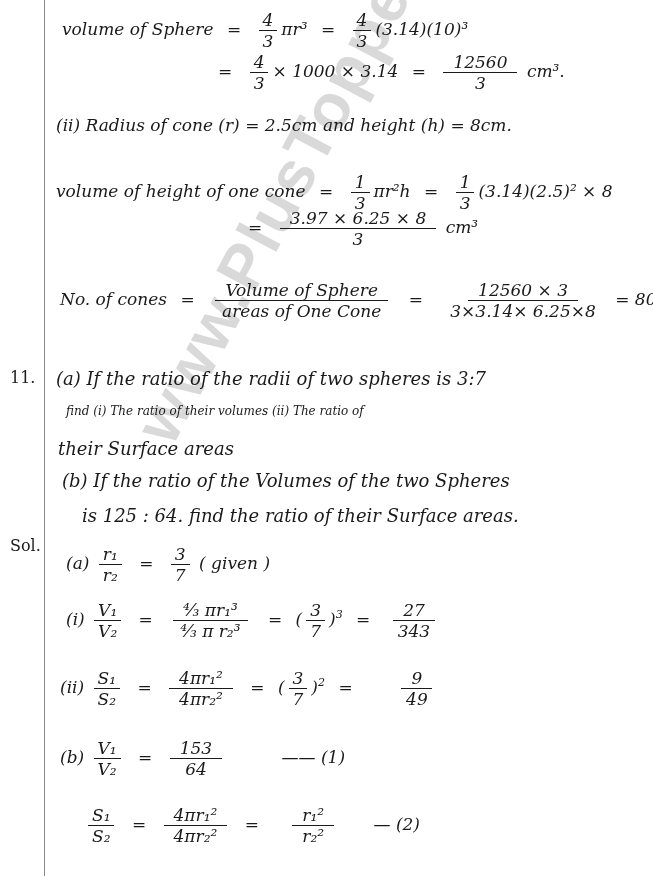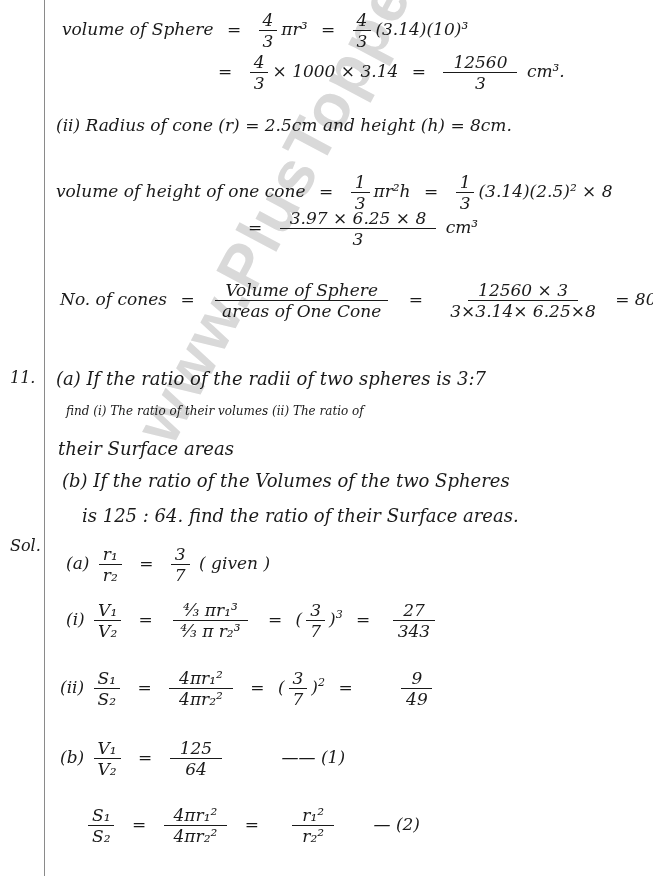--- a/index.html
+++ b/index.html
@@ -8,21 +8,21 @@
   .margin-line { position: absolute; left: 44px; top: 0; width: 1px; height: 876px; background: #8a8a8a; }
   .watermark { position: absolute; left: 120px; top: 420px; transform: rotate(-62deg); transform-origin: left top;
                font-family: "Liberation Sans", sans-serif; font-size: 64px; color: #d9d9d9; letter-spacing: 2px;
                white-space: nowrap; z-index: 0; font-weight: bold; }
   .line { position: absolute; font-size: 17px; font-style: italic; white-space: nowrap; z-index: 1; }
   .frac { display: inline-flex; flex-direction: column; align-items: center; vertical-align: middle; margin: 0 4px; }
   .frac .num { border-bottom: 1.3px solid #1a1a1a; padding: 0 4px; line-height: 20px; }
   .frac .den { padding: 0 4px; line-height: 20px; }
   .frac.big .num, .frac.big .den { padding: 0 10px; text-align: right; }
   sup { font-size: 11px; }
-  .label-margin { position: absolute; left: 10px; font-size: 16px; font-style: italic; z-index: 1; }
+  .label-margin { position: absolute; left: 10px; font-size: 16px; z-index: 1; }
   .eq { margin: 0 8px; }
 </style>
 </head>
 <body>
 
 <div class="margin-line"></div>
 <div class="watermark">www.PlusTopper.com</div>
 
 <div class="line" style="left:62px; top:10px;">
   <span>volume of Sphere</span>
@@ -160,21 +160,21 @@
 </div>
 
 <div class="line" style="left:60px; top:738px;">
   <span>(b)</span>
   <span class="frac">
       <span class="num">V₁</span>
       <span class="den">V₂</span>
     </span>
   <span class="eq">=</span>
   <span class="frac big">
-      <span class="num">125</span>
+      <span class="num">153</span>
       <span class="den">64</span>
     </span>
   <span style="margin-left:50px;">—— (1)</span>
 </div>
 
 <div class="line" style="left:84px; top:805px;">
   <span class="frac">
       <span class="num">S₁</span>
       <span class="den">S₂</span>
     </span>

